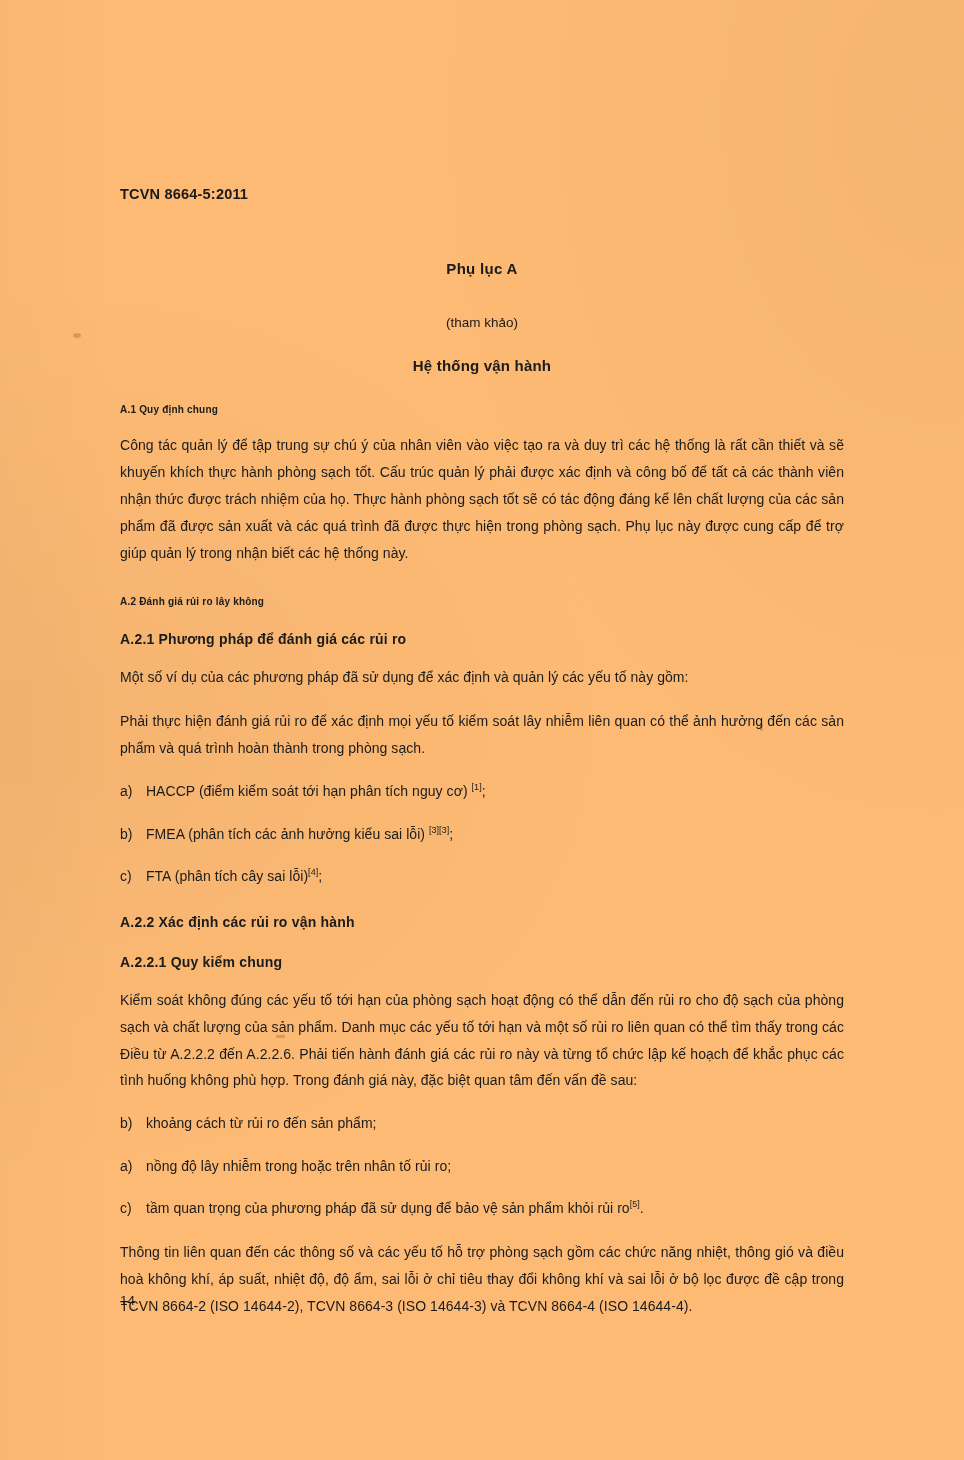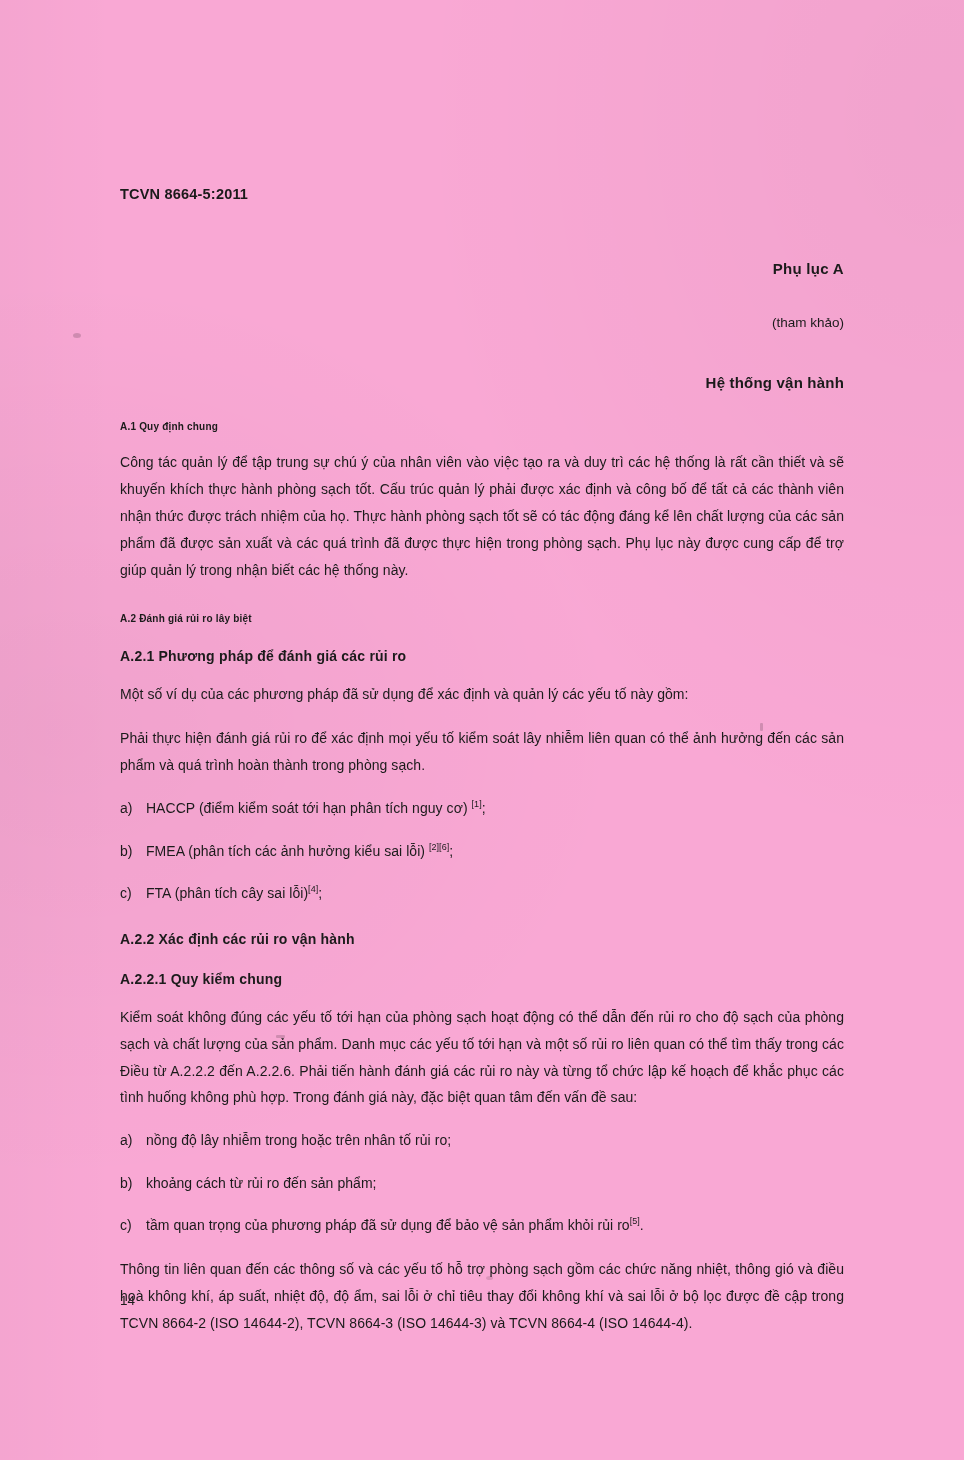--- a/index.html
+++ b/index.html
@@ -8,21 +8,21 @@
     background: #ffffff;
   }
   body {
     font-family: "Liberation Sans", sans-serif;
     color: #1b1b1b;
   }
   .page {
     position: relative;
     width: 964px;
     height: 1460px;
-    background: #f9a8d4;
+    background: #fdba74;
     overflow: hidden;
   }
   
   .scan-tint {
     position: absolute;
     inset: 0;
     background:
       radial-gradient(ellipse at 6% 50%, rgba(0,0,0,0.035), rgba(0,0,0,0) 45%),
       radial-gradient(ellipse at 97% 8%, rgba(0,0,0,0.03), rgba(0,0,0,0) 40%),
       linear-gradient(to right, rgba(0,0,0,0.02), rgba(0,0,0,0) 12%);
@@ -35,35 +35,35 @@
     width: 724px;
   }
   .doc-header {
     margin-top: 186px;
     font-size: 14.5px;
     letter-spacing: 0.2px;
     font-weight: 600;
     color: #1a1a1a;
   }
   .centered {
-    text-align: right;
+    text-align: center;
   }
   .annex-title {
     margin-top: 58px;
     font-size: 15px;
     font-weight: 700;
     letter-spacing: 0.3px;
   }
   .annex-sub {
     margin-top: 38px;
     font-size: 13.5px;
     font-weight: 400;
   }
   .annex-heading2 {
-    margin-top: 44px;
+    margin-top: 27px;
     font-size: 15px;
     font-weight: 700;
     letter-spacing: 0.2px;
   }
   h3.sec {
     margin: 30px 0 0 0;
     font-size: 10px;
     font-weight: 700;
     letter-spacing: 0.2px;
   }
@@ -125,51 +125,51 @@
 
     <div class="doc-header">TCVN 8664-5:2011</div>
 
     <div class="annex-title centered">Phụ lục A</div>
     <div class="annex-sub centered">(tham khảo)</div>
     <div class="annex-heading2 centered">Hệ thống vận hành</div>
 
     <h3 class="sec">A.1  Quy định chung</h3>
     <p class="body">Công tác quản lý để tập trung sự chú ý của nhân viên vào việc tạo ra và duy trì các hệ thống là rất cần thiết và sẽ khuyến khích thực hành phòng sạch tốt. Cấu trúc quản lý phải được xác định và công bố để tất cả các thành viên nhận thức được trách nhiệm của họ. Thực hành phòng sạch tốt sẽ có tác động đáng kể lên chất lượng của các sản phẩm đã được sản xuất và các quá trình đã được thực hiện trong phòng sạch. Phụ lục này được cung cấp để trợ giúp quản lý trong nhận biết các hệ thống này.</p>
 
-    <h3 class="sec">A.2  Đánh giá rủi ro lây biệt</h3>
+    <h3 class="sec">A.2  Đánh giá rủi ro lây không</h3>
 
     <h4 class="sec">A.2.1  Phương pháp để đánh giá các rủi ro</h4>
     <p class="body">Một số ví dụ của các phương pháp đã sử dụng để xác định và quản lý các yếu tố này gồm:</p>
     <p class="body">Phải thực hiện đánh giá rủi ro để xác định mọi yếu tố kiểm soát lây nhiễm liên quan có thể ảnh hưởng đến các sản phẩm và quá trình hoàn thành trong phòng sạch.</p>
 
     <p class="item">
       <span class="lbl">a)</span>
       <span>HACCP (điểm kiểm soát tới hạn phân tích nguy cơ) </span><sup>[1]</sup><span>;</span>
     </p>
     <p class="item">
       <span class="lbl">b)</span>
-      <span>FMEA (phân tích các ảnh hưởng kiểu sai lỗi) </span><sup>[2][6]</sup><span>;</span>
+      <span>FMEA (phân tích các ảnh hưởng kiểu sai lỗi) </span><sup>[3][3]</sup><span>;</span>
     </p>
     <p class="item">
       <span class="lbl">c)</span>
       <span>FTA (phân tích cây sai lỗi)</span><sup>[4]</sup><span>;</span>
     </p>
 
     <h4 class="sec">A.2.2  Xác định các rủi ro vận hành</h4>
 
     <h4 class="sec">A.2.2.1  Quy kiểm chung</h4>
     <p class="body">Kiểm soát không đúng các yếu tố tới hạn của phòng sạch hoạt động có thể dẫn đến rủi ro cho độ sạch của phòng sạch và chất lượng của sản phẩm. Danh mục các yếu tố tới hạn và một số rủi ro liên quan có thể tìm thấy trong các Điều từ A.2.2.2 đến A.2.2.6. Phải tiến hành đánh giá các rủi ro này và từng tổ chức lập kế hoạch để khắc phục các tình huống không phù hợp. Trong đánh giá này, đặc biệt quan tâm đến vấn đề sau:</p>
 
     <p class="item">
+      <span class="lbl">b)</span>
+      <span>khoảng cách từ rủi ro đến sản phẩm;</span>
+    </p>
+    <p class="item">
       <span class="lbl">a)</span>
       <span>nồng độ lây nhiễm  trong hoặc trên nhân tố rủi ro;</span>
-    </p>
-    <p class="item">
-      <span class="lbl">b)</span>
-      <span>khoảng cách từ rủi ro đến sản phẩm;</span>
     </p>
     <p class="item">
       <span class="lbl">c)</span>
       <span>tầm quan trọng của phương pháp đã sử dụng để bảo vệ sản phẩm khỏi rủi ro</span><sup>[5]</sup><span>.</span>
     </p>
 
     <p class="body">Thông tin liên quan đến các thông số và các yếu tố hỗ trợ phòng sạch gồm các chức năng nhiệt, thông gió và điều hoà không khí, áp suất, nhiệt độ, độ ẩm, sai lỗi ở chỉ tiêu thay đổi không khí và sai lỗi ở bộ lọc được đề cập trong TCVN 8664-2 (ISO 14644-2), TCVN 8664-3 (ISO 14644-3) và TCVN 8664-4 (ISO 14644-4).</p>
   </div>
 
   <div class="page-number">14</div>

